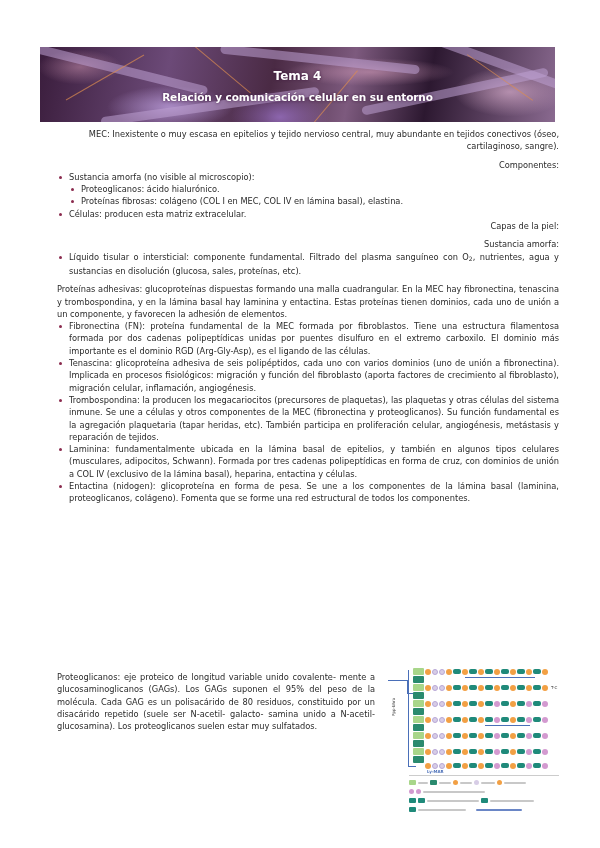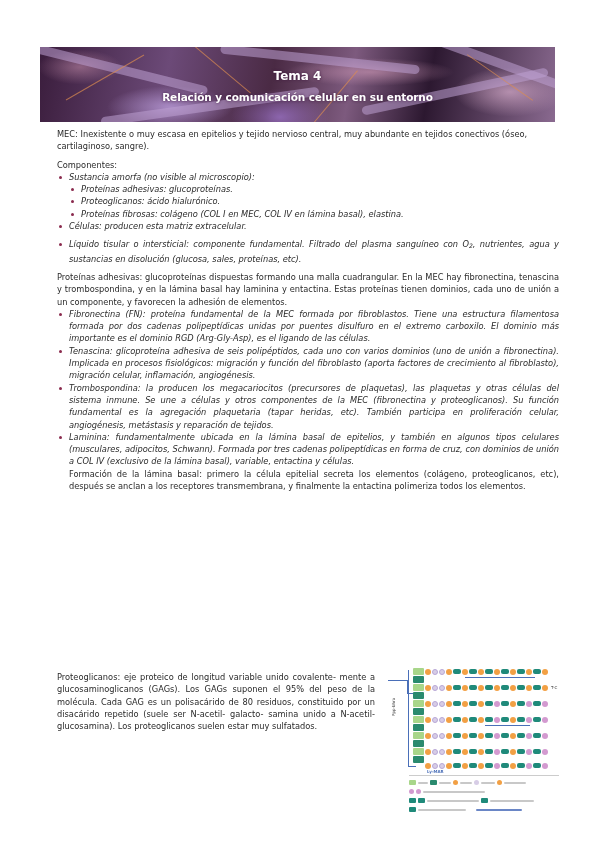--- a/index.html
+++ b/index.html
@@ -19,24 +19,24 @@
   }
   .banner .fiber { position: absolute; height: 9px; border-radius: 5px; background: rgba(190,160,210,0.55); }
   .banner .twig { position: absolute; height: 1px; background: rgba(220,140,80,0.7); }
   .banner-text { position: absolute; left: 0; right: 0; text-align: center; color: #ffffff;
     font-family: "DejaVu Sans", sans-serif; font-weight: bold; text-shadow: 0 0 3px rgba(60,20,60,0.9); }
   .banner-title { top: 22px; font-size: 12px; }
   .banner-subtitle { top: 44px; font-size: 10.5px; letter-spacing: -0.1px; }
 
   .content { position: absolute; left: 57px; top: 128px; width: 502px; font-size: 8.25px; line-height: 12.3px; }
   .h-section { color: #8a2a4e; font-weight: bold; font-size: 9.5px; margin-bottom: 1px; }
-  p { text-align: left; }
+  p { text-align: right; }
   p.just, li.just { text-align: justify; }
   .gap { height: 6px; }
-  ul { list-style: none; font-style: italic; }
+  ul { list-style: none; }
   ul li { position: relative; padding-left: 12px; }
   ul li::before { content: ""; position: absolute; left: 2px; top: 5px; width: 3px; height: 3px; border-radius: 50%; background: #8a2a4e; }
   ul.lvl2 { margin-left: 12px; }
   sub { font-size: 6px; vertical-align: -1px; }
 
   .pg-block { position: absolute; left: 57px; top: 671px; width: 318px; font-size: 8.25px; line-height: 12.3px; text-align: justify; }
 
   .diagram { position: absolute; left: 385px; top: 668px; width: 175px; height: 150px; }
   .axis-v { position: absolute; left: 23px; top: 2px; width: 1px; height: 96px; background: #4a6fb8; }
   .axis-h { position: absolute; left: 23px; top: 98px; width: 8px; height: 1px; background: #4a6fb8; }
@@ -80,40 +80,41 @@
 </div>
 
 <div class="content">
   <p>MEC: Inexistente o muy escasa en epitelios y tejido nervioso central, muy abundante en tejidos conectivos (óseo, cartilaginoso, sangre).</p>
   <div class="gap"></div>
   <p>Componentes:</p>
   <ul>
     <li>Sustancia amorfa (no visible al microscopio):</li>
   </ul>
   <ul class="lvl2">
-    <li>Proteínas adhesivas: glucoproteínas.</li>
     <li>Proteoglicanos: ácido hialurónico.</li>
     <li>Proteínas fibrosas: colágeno (COL I en MEC, COL IV en lámina basal), elastina.</li>
   </ul>
   <ul>
     <li>Células: producen esta matriz extracelular.</li>
   </ul>
+  <p>Capas de la piel:</p>
   <div class="gap"></div>
+  <p>Sustancia amorfa:</p>
   <ul>
     <li class="just"><span>Líquido tisular o intersticial: componente fundamental. Filtrado del plasma sanguíneo con O</span><sub>2</sub><span>, nutrientes, agua y sustancias en disolución (glucosa, sales, proteínas, etc).</span></li>
   </ul>
   <div class="gap"></div>
   <p class="just">Proteínas adhesivas: glucoproteínas dispuestas formando una malla cuadrangular. En la MEC hay fibronectina, tenascina y trombospondina, y en la lámina basal hay laminina y entactina. Estas proteínas tienen dominios, cada uno de unión a un componente, y favorecen la adhesión de elementos.</p>
   <ul>
     <li class="just">Fibronectina (FN): proteína fundamental de la MEC formada por fibroblastos. Tiene una estructura filamentosa formada por dos cadenas polipeptídicas unidas por puentes disulfuro en el extremo carboxilo. El dominio más importante es el dominio RGD (Arg-Gly-Asp), es el ligando de las células.</li>
     <li class="just">Tenascina: glicoproteína adhesiva de seis polipéptidos, cada uno con varios dominios (uno de unión a fibronectina). Implicada en procesos fisiológicos: migración y función del fibroblasto (aporta factores de crecimiento al fibroblasto), migración celular, inflamación, angiogénesis.</li>
     <li class="just">Trombospondina: la producen los megacariocitos (precursores de plaquetas), las plaquetas y otras células del sistema inmune. Se une a células y otros componentes de la MEC (fibronectina y proteoglicanos). Su función fundamental es la agregación plaquetaria (tapar heridas, etc). También participa en proliferación celular, angiogénesis, metástasis y reparación de tejidos.</li>
-    <li class="just">Laminina: fundamentalmente ubicada en la lámina basal de epitelios, y también en algunos tipos celulares (musculares, adipocitos, Schwann). Formada por tres cadenas polipeptídicas en forma de cruz, con dominios de unión a COL IV (exclusivo de la lámina basal), variable, entactina y células.</li>
-  </ul>
-  <p class="just" style="padding-left:12px;">Formación de la lámina basal: primero la célula epitelial secreta los elementos (colágeno, proteoglicanos, etc), después se anclan a los receptores transmembrana, y finalmente la entactina polimeriza todos los elementos.</p>
+    <li class="just">Laminina: fundamentalmente ubicada en la lámina basal de epitelios, y también en algunos tipos celulares (musculares, adipocitos, Schwann). Formada por tres cadenas polipeptídicas en forma de cruz, con dominios de unión a COL IV (exclusivo de la lámina basal), heparina, entactina y células.</li>
+    <li class="just">Entactina (nidogen): glicoproteína en forma de pesa. Se une a los componentes de la lámina basal (laminina, proteoglicanos, colágeno). Fomenta que se forme una red estructural de todos los componentes.</li>
+  </ul>
 </div>
 
 <p class="pg-block">Proteoglicanos: eje proteico de longitud variable unido covalente- mente a glucosaminoglicanos (GAGs). Los GAGs suponen el 95% del peso de la molécula. Cada GAG es un polisacárido de 80 residuos, constituido por un disacárido repetido (suele ser N-acetil- galacto- samina unido a N-acetil-glucosamina). Los proteoglicanos suelen estar muy sulfatados.</p>
 
 <div class="diagram">
   <div class="bracket"></div>
   <div class="bracket2"></div>
   <div class="axis-v"></div>
   <div class="axis-h"></div>
   <div class="vlabel">Ppp-bhra</div>

